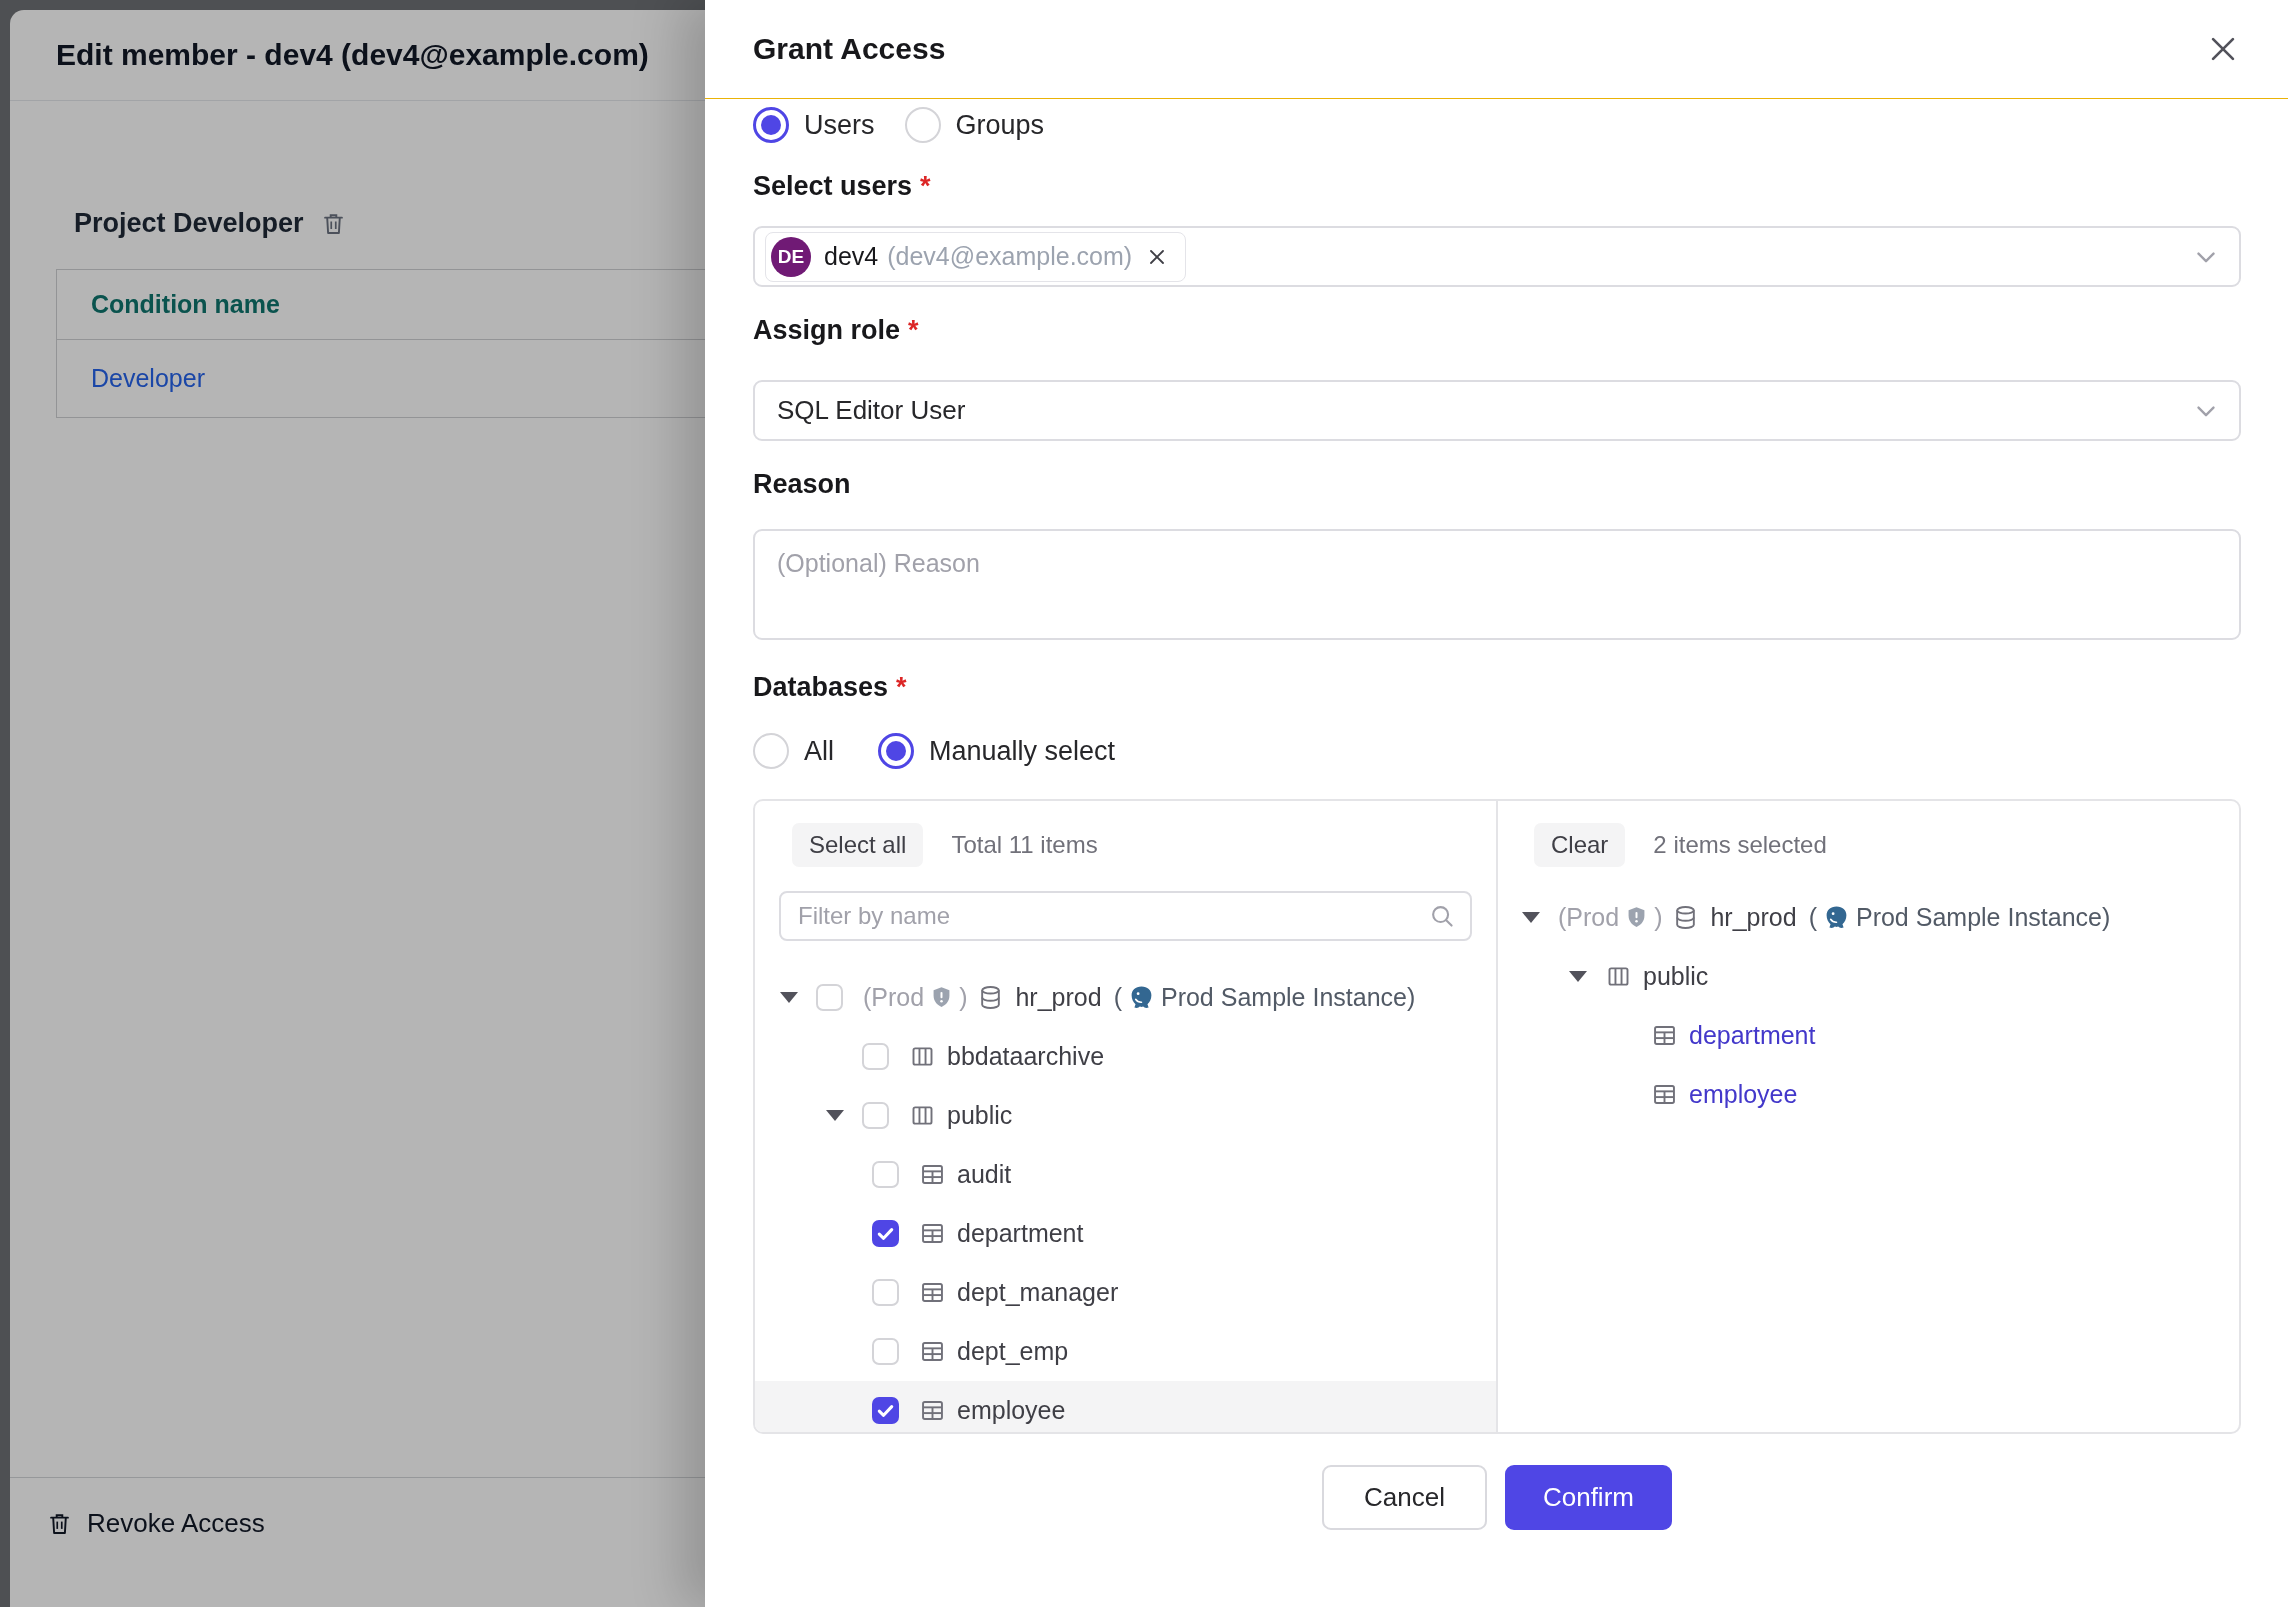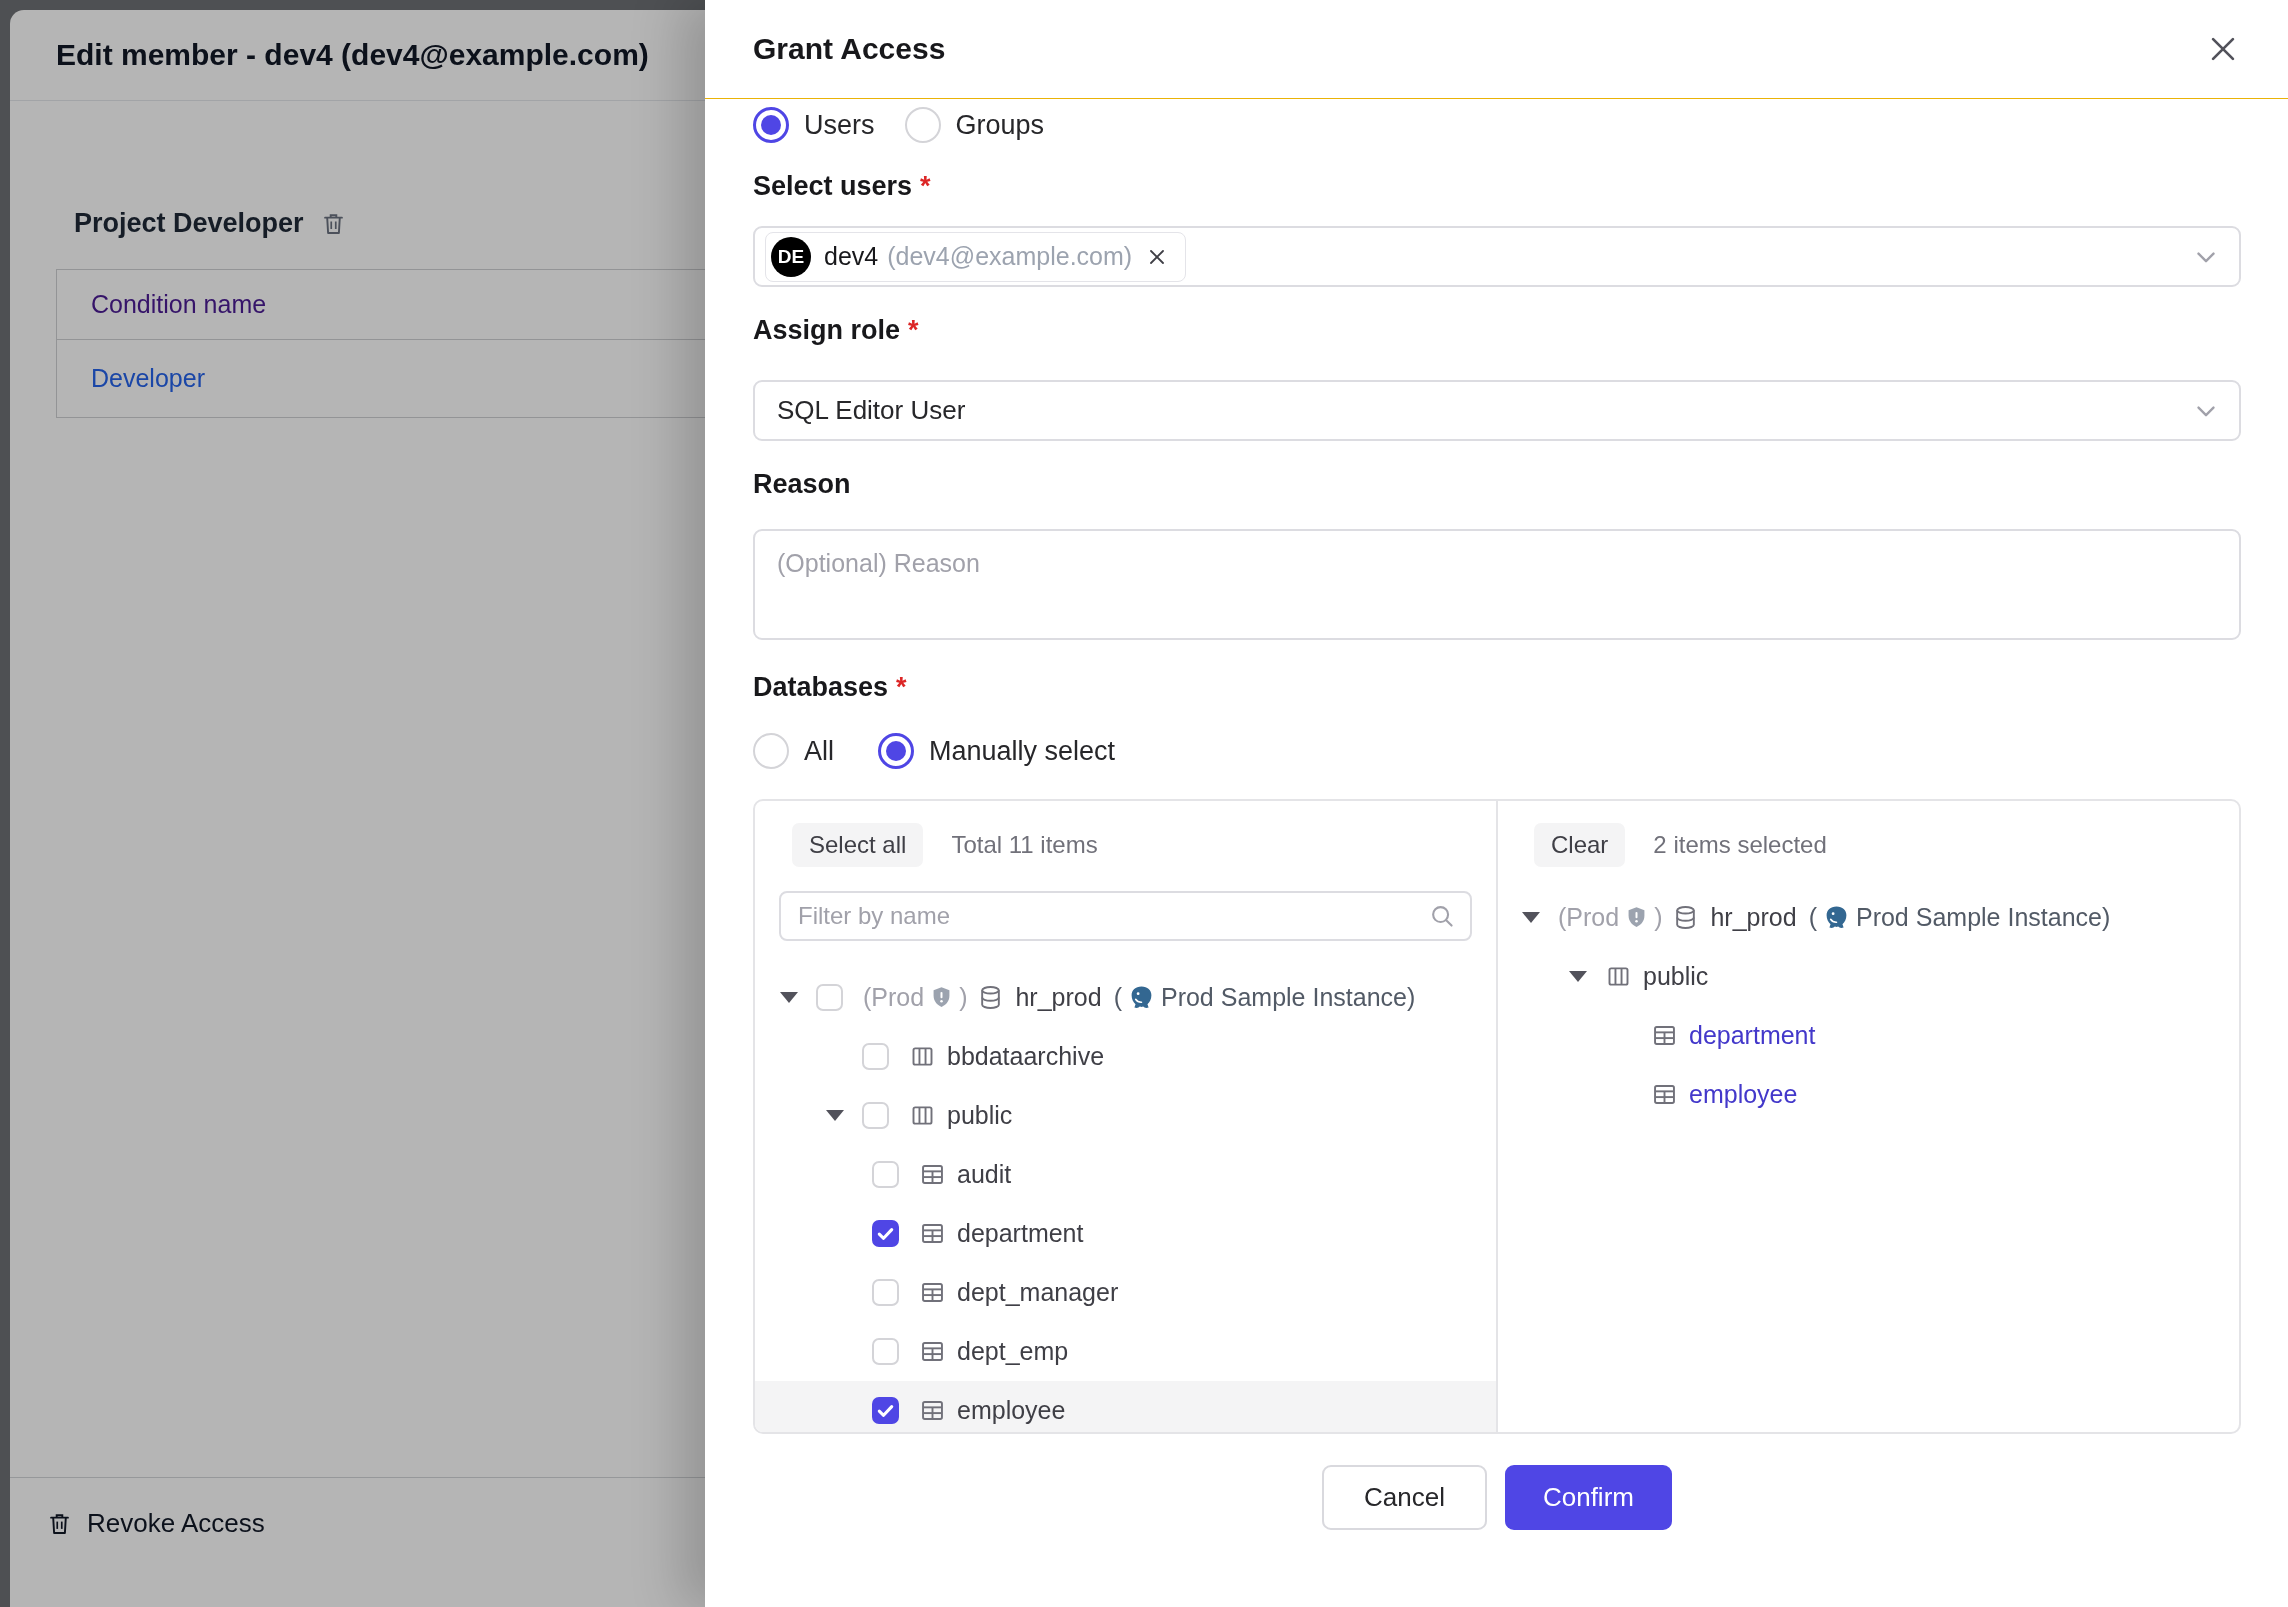--- a/index.html
+++ b/index.html
@@ -9,21 +9,21 @@
   
   .bg-dialog { position:absolute; left:10px; top:10px; width:1544px; height:1683px;
     background:#fff; border-radius:14px; z-index:1; overflow:hidden; }
   .bg-header { height:91px; display:flex; align-items:center; padding-left:46px;
     border-bottom:1px solid #e5e7eb; }
   .bg-title { font-size:30px; font-weight:700; color:#111827; white-space:nowrap; }
   .bg-body { padding:107px 0 0 46px; }
   .bg-section { display:flex; align-items:center; gap:16px; margin-left:18px;
     font-size:27px; font-weight:700; color:#1f2937; }
   .bg-table { margin-top:30px; width:812px; border:1px solid #cfd1d4; }
-  .bg-th { padding:20px 34px; font-size:25px; font-weight:400; color:#4c1d95;
+  .bg-th { padding:20px 34px; font-size:25px; font-weight:700; color:#0f766e;
     border-bottom:1px solid #cfd1d4; }
   .bg-td { padding:24px 34px; font-size:25px; color:#2563eb; }
   .bg-footer { position:absolute; left:0; right:0; top:1467px; border-top:1px solid #d4d6d9;
     padding:30px 0 0 36px; display:flex; align-items:center; gap:14px;
     font-size:26px; color:#111827; }
 
   
   .overlay { position:absolute; inset:0; background:rgba(0,0,0,0.29); z-index:5; }
 
   
@@ -46,21 +46,21 @@
   .scope { margin-top:8px; gap:30px; }
 
   .field-label { margin-top:28px; font-size:27px; font-weight:600; color:#18181b; }
   .req { color:#dc2626; margin-left:8px; font-weight:700; }
 
   .box { border:2px solid #dcdce1; border-radius:9px; background:#fff; }
   .tag-input { margin-top:24px; height:61px; display:flex; align-items:center;
     padding:0 55px 0 10px; position:relative; cursor:text; }
   .chip { height:50px; display:flex; align-items:center; gap:13px; padding:0 16px 0 5px;
     border:1px solid #e4e4e9; border-radius:8px; background:#fff; }
-  .avatar { width:40px; height:40px; border-radius:50%; background:#000000; color:#fff;
+  .avatar { width:40px; height:40px; border-radius:50%; background:#701a75; color:#fff;
     font-size:19px; font-weight:700; display:flex; align-items:center; justify-content:center; }
   .chip-name { font-size:25px; color:#18181b; }
   .chip-email { font-size:25px; color:#9ca3af; margin-left:-4px; }
   .chip-x { width:24px; height:24px; color:#3f3f46; background:none; border:none; padding:0; cursor:pointer; }
   .dd-chevron { position:absolute; right:18px; color:#a1a1aa; }
 
   .select-box { margin-top:34px; height:61px; display:flex; align-items:center;
     padding:0 55px 0 22px; position:relative; font-size:26px; color:#27272a; cursor:pointer; }
 
   .reason-area { margin-top:29px; width:100%; height:111px; resize:none; padding:18px 22px;

